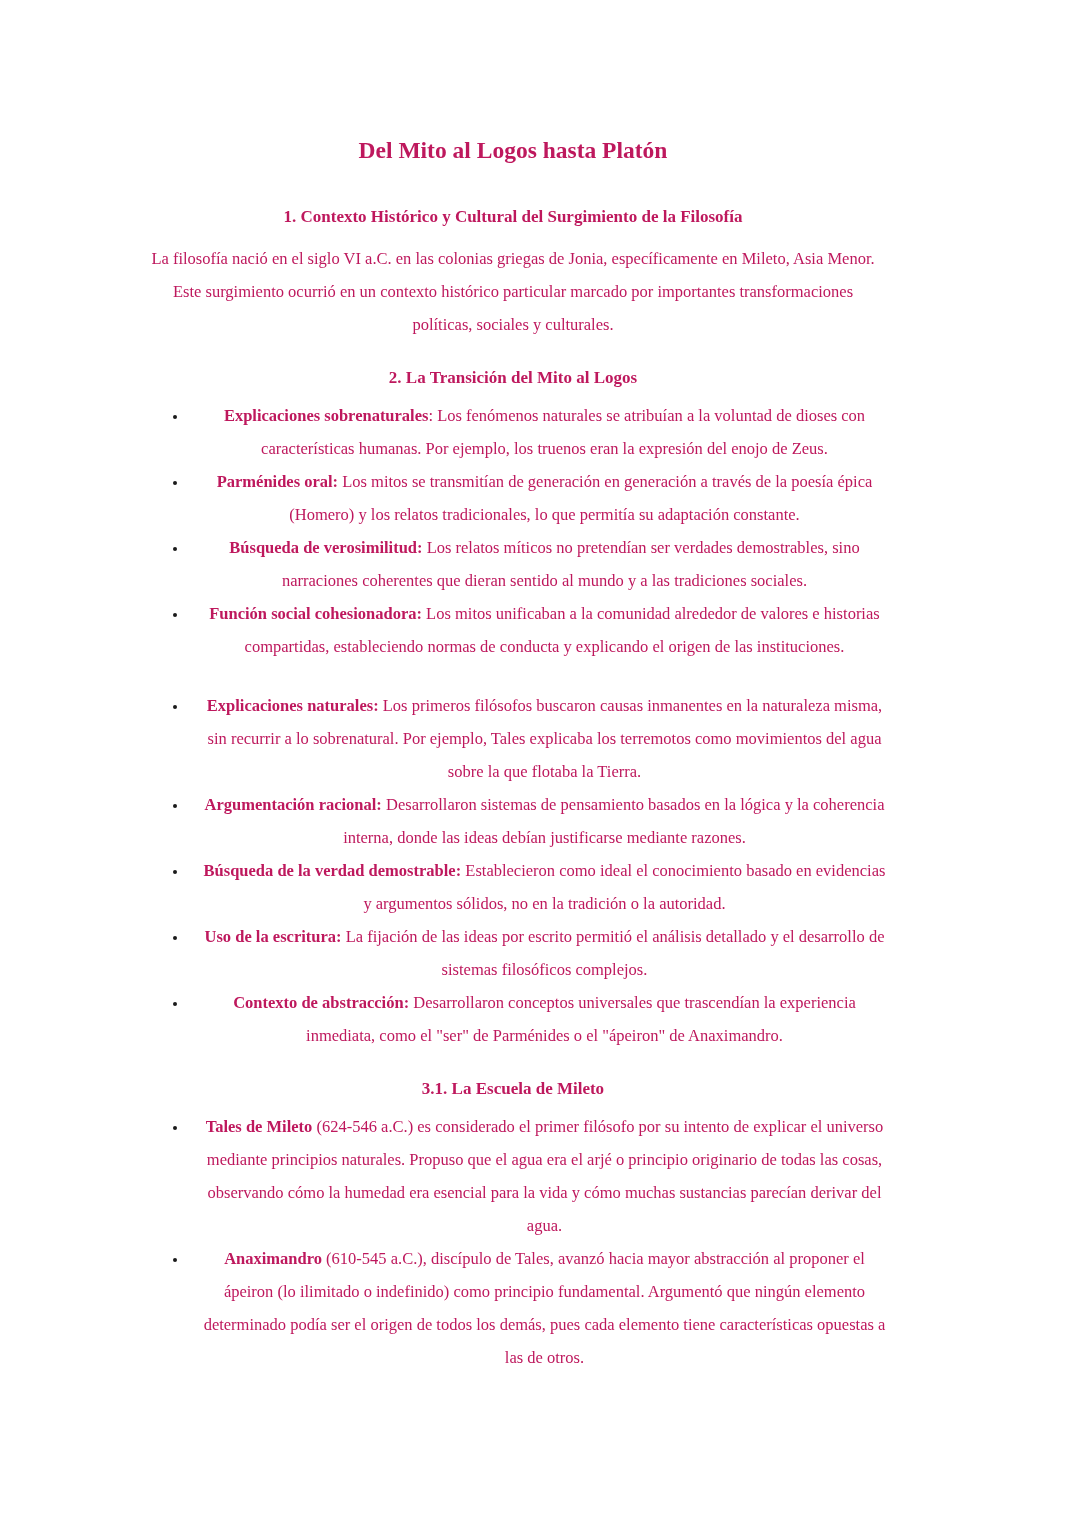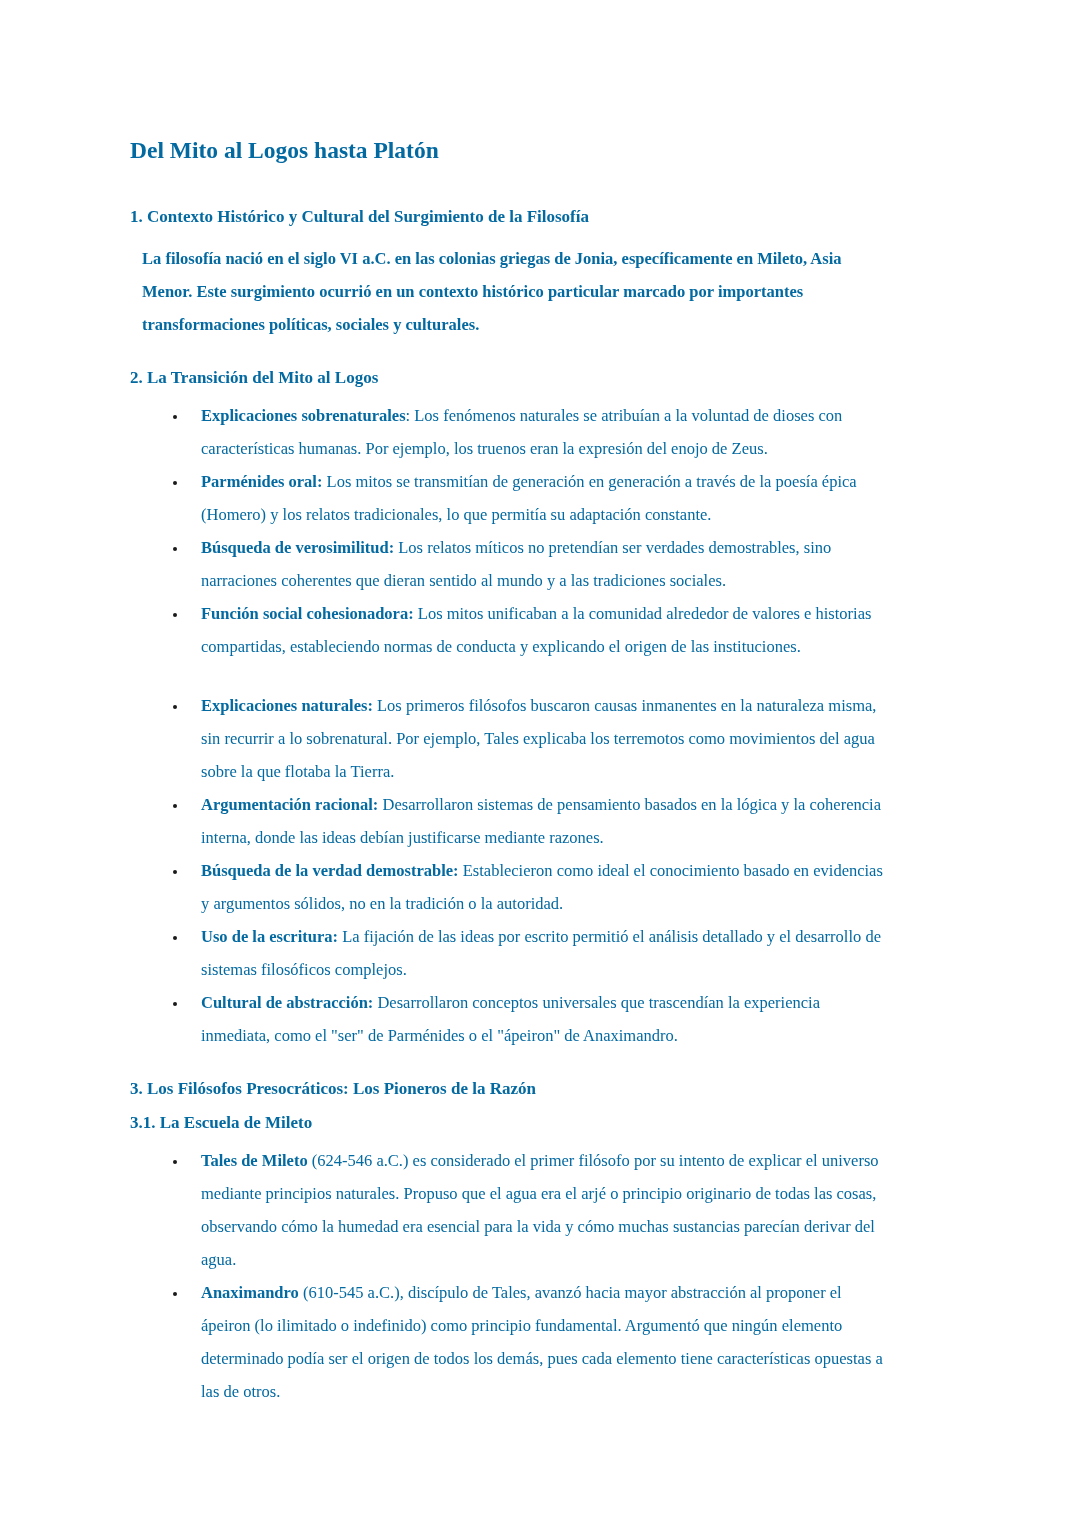--- a/index.html
+++ b/index.html
@@ -12,24 +12,24 @@
     width: 1080px;
     height: 1525px;
     overflow: hidden;
   }
   .page {
     box-sizing: border-box;
     width: 1024px;
     height: 1525px;
     padding: 136px 128px 0 130px;
     font-family: "Liberation Serif", "DejaVu Serif", serif;
-    color: #0369a1;
+    color: #be185d;
     font-size: 16.5px;
     line-height: 33px;
-    text-align: left;
+    text-align: center;
   }
   h1.doc-title {
     font-size: 23.5px;
     line-height: 28px;
     font-weight: 700;
     margin: 0 0 40px 0;
   }
   h2.sec-heading {
     font-size: 17px;
     line-height: 26px;
@@ -38,21 +38,21 @@
   }
   h3.subsec-heading {
     font-size: 17px;
     line-height: 26px;
     font-weight: 700;
     margin: 0 0 5px 0;
   }
   .sec { margin-top: 24px; }
   .subsec { margin-top: 0; }
   .subsec + .subsec { margin-top: 26px; }
-  p.body-par { margin: 12px; font-weight: bold; }
+  p.body-par { margin: 12px; }
   ul.bullets {
     list-style: disc;
     margin: 8px;
     padding-left: 50px;
   }
   ul.bullets li {
     padding-left: 13px;
   }
   ul.bullets li::marker {
     color: #1a1a1a;
@@ -83,27 +83,26 @@
         <li><span class="b">Función social cohesionadora:</span><span> Los mitos unificaban a la comunidad alrededor de valores e historias compartidas, estableciendo normas de conducta y explicando el origen de las instituciones.</span></li>
       </ul>
     </div>
 
     <div class="subsec">
       <ul class="bullets">
         <li><span class="b">Explicaciones naturales:</span><span> Los primeros filósofos buscaron causas inmanentes en la naturaleza misma, sin recurrir a lo sobrenatural. Por ejemplo, Tales explicaba los terremotos como movimientos del agua sobre la que flotaba la Tierra.</span></li>
         <li><span class="b">Argumentación racional:</span><span> Desarrollaron sistemas de pensamiento basados en la lógica y la coherencia interna, donde las ideas debían justificarse mediante razones.</span></li>
         <li><span class="b">Búsqueda de la verdad demostrable:</span><span> Establecieron como ideal el conocimiento basado en evidencias y argumentos sólidos, no en la tradición o la autoridad.</span></li>
         <li><span class="b">Uso de la escritura:</span><span> La fijación de las ideas por escrito permitió el análisis detallado y el desarrollo de sistemas filosóficos complejos.</span></li>
-        <li><span class="b">Cultural de abstracción:</span><span> Desarrollaron conceptos universales que trascendían la experiencia inmediata, como el "ser" de Parménides o el "ápeiron" de Anaximandro.</span></li>
+        <li><span class="b">Contexto de abstracción:</span><span> Desarrollaron conceptos universales que trascendían la experiencia inmediata, como el "ser" de Parménides o el "ápeiron" de Anaximandro.</span></li>
       </ul>
     </div>
   </section>
 
   <section class="sec">
-    <h2 class="sec-heading">3. Los Filósofos Presocráticos: Los Pioneros de la Razón</h2>
 
     <div class="subsec">
       <h3 class="subsec-heading">3.1. La Escuela de Mileto</h3>
       <ul class="bullets">
         <li><span class="b">Tales de Mileto</span><span> (624-546 a.C.) es considerado el primer filósofo por su intento de explicar el universo mediante principios naturales. Propuso que el agua era el arjé o principio originario de todas las cosas, observando cómo la humedad era esencial para la vida y cómo muchas sustancias parecían derivar del agua.</span></li>
         <li><span class="b">Anaximandro</span><span> (610-545 a.C.), discípulo de Tales, avanzó hacia mayor abstracción al proponer el ápeiron (lo ilimitado o indefinido) como principio fundamental. Argumentó que ningún elemento determinado podía ser el origen de todos los demás, pues cada elemento tiene características opuestas a las de otros.</span></li>
       </ul>
     </div>
   </section>
 

